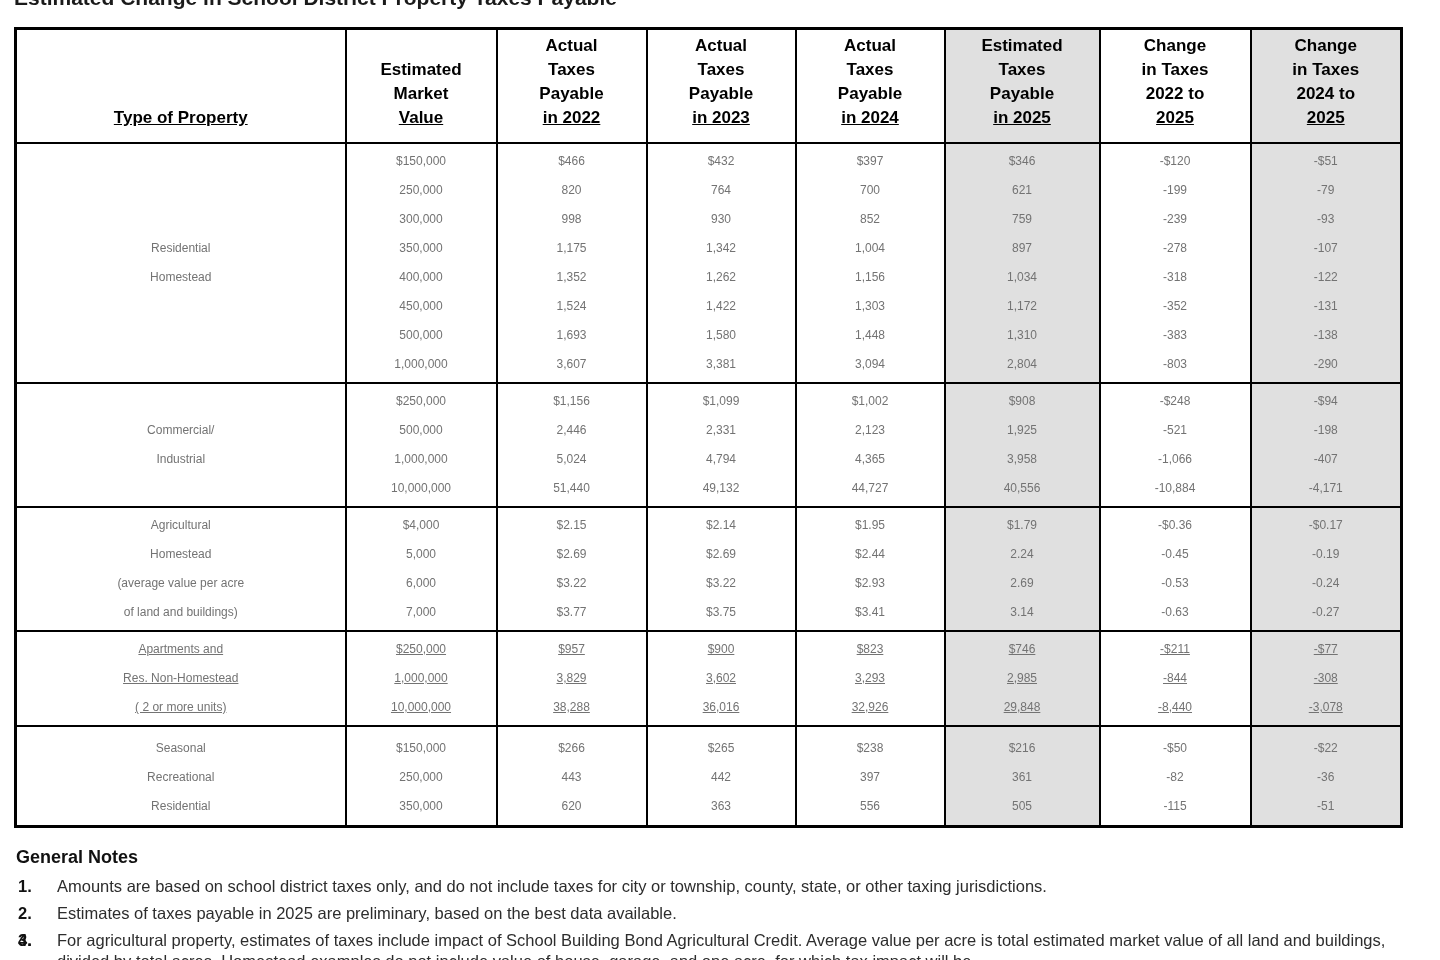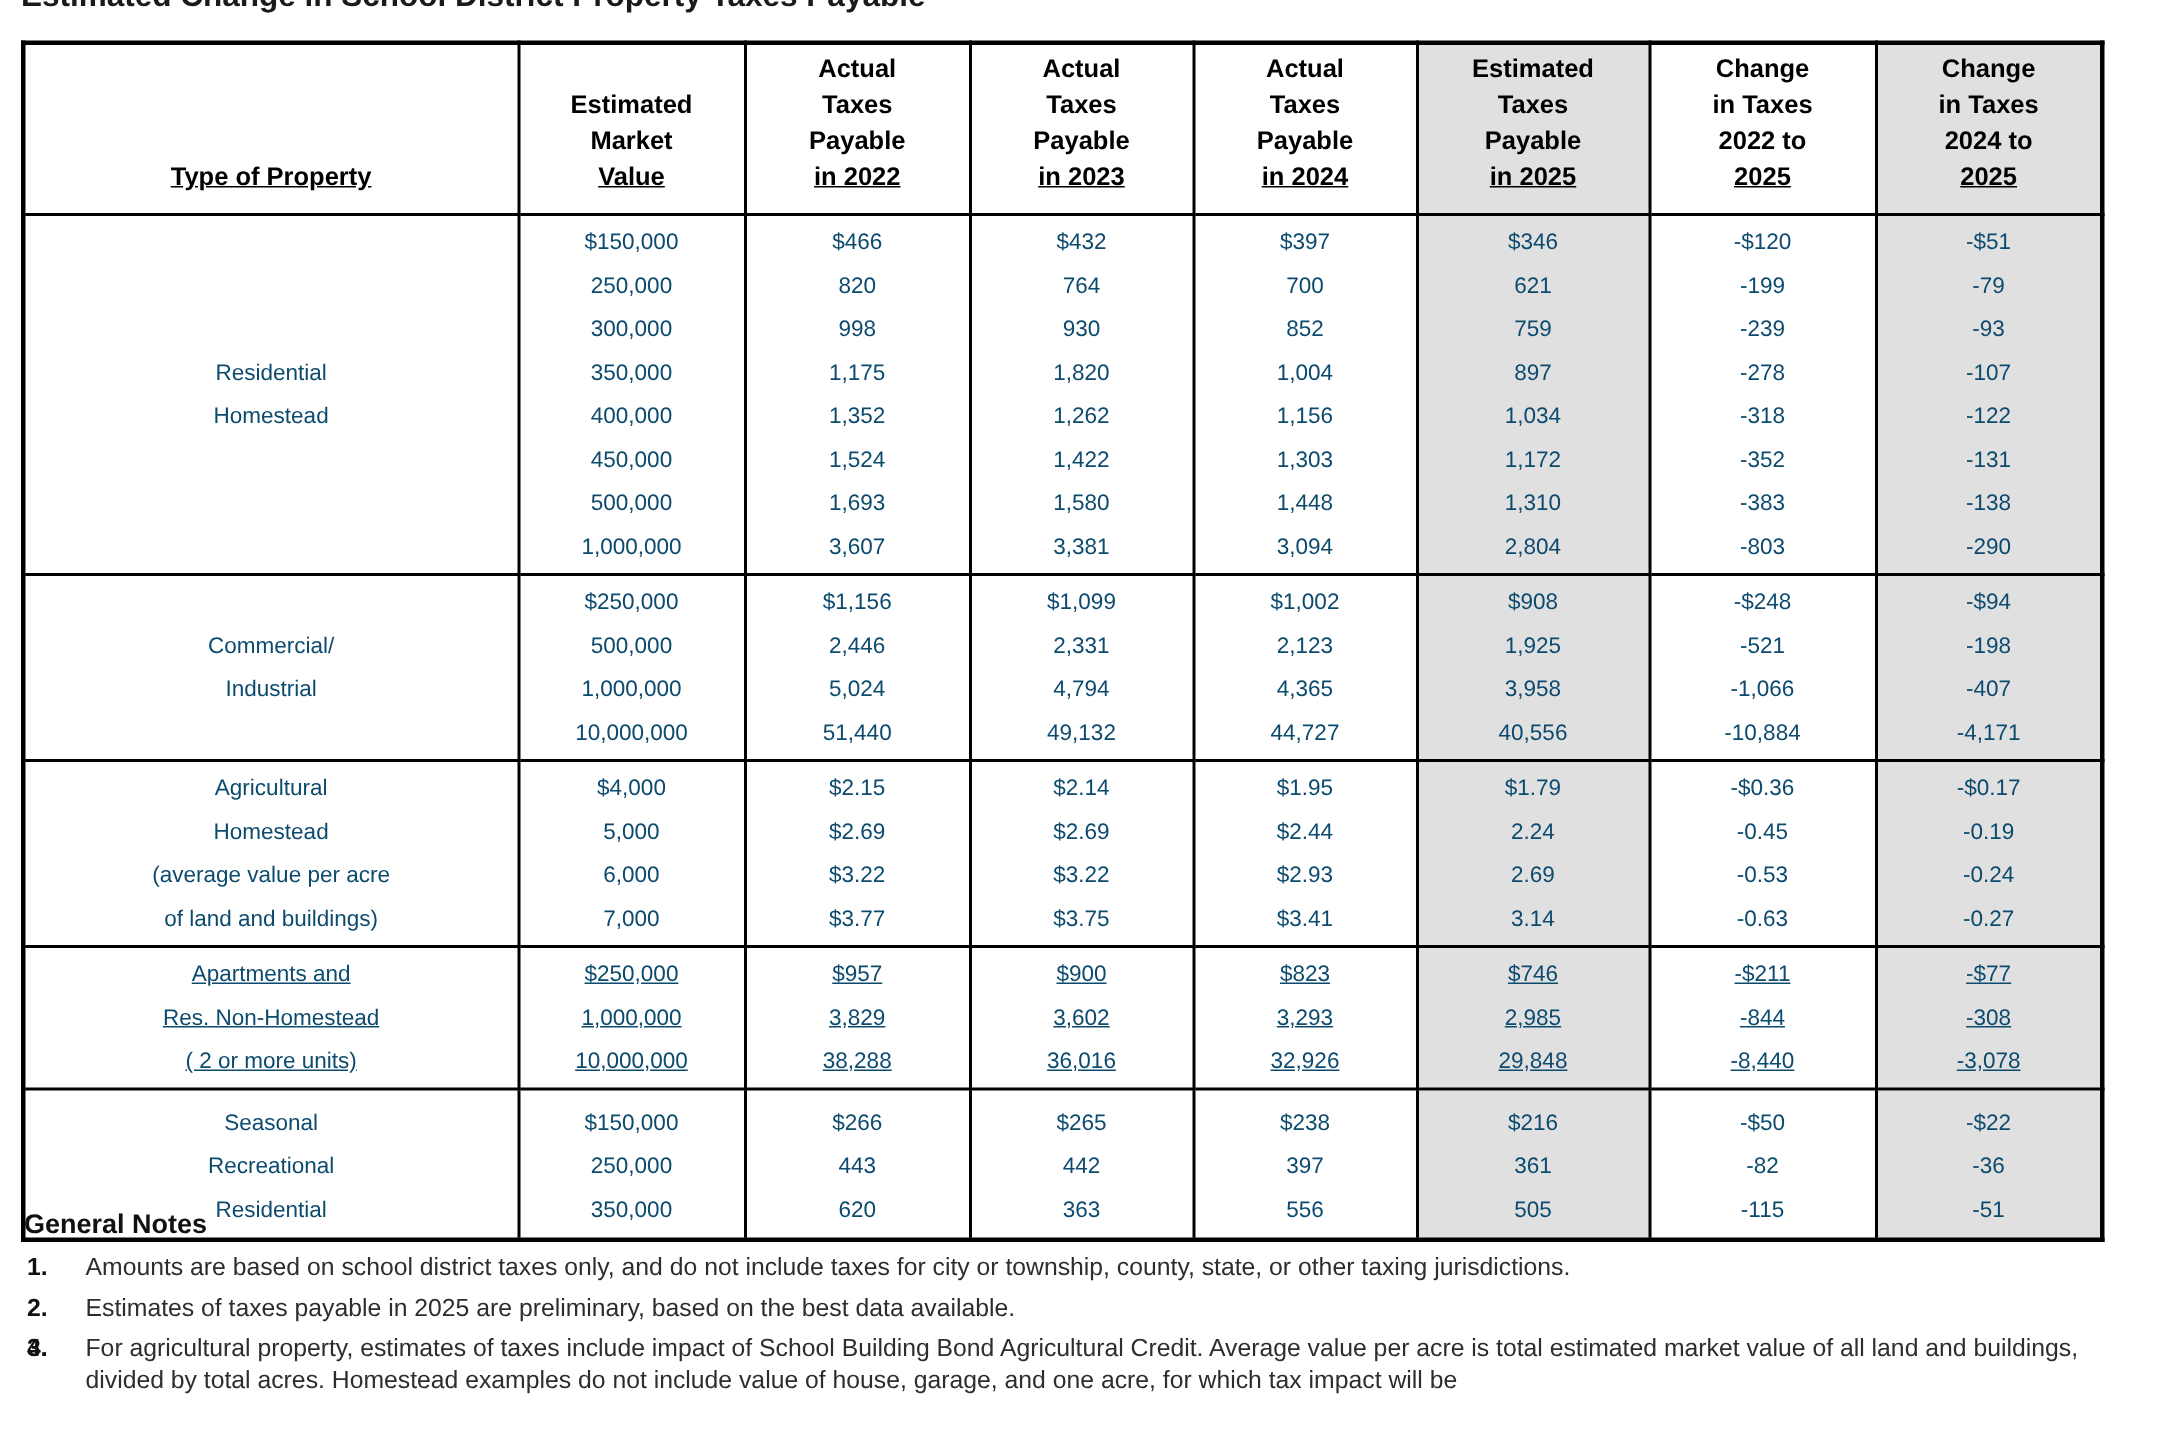--- a/index.html
+++ b/index.html
@@ -45,38 +45,38 @@
     padding-bottom: 12px;
     color: #000;
   }
   .tax-table th .hline { white-space: nowrap; }
   .tax-table th .hline.last { text-decoration: underline; }
   .shade { background: #e0e0e0; }
 
   .tax-table td {
     vertical-align: middle;
     text-align: center;
-    font-size: 15px;
-    color: #0c4a6e;
+    font-size: 12px;
+    color: #737373;
   }
   .cell-lines { padding: 3px 0; }
   .cell-lines .line { line-height: 29px; white-space: nowrap; }
   tr.sec-seasonal-recreational-residential .cell-lines { padding-bottom: 0; }
   tr.sec-residential-homestead td { height: 238px; }
   tr.sec-commercial-industrial td { height: 114px; }
   tr.sec-agricultural-homestead td { height: 115px; }
   tr.sec-apartments-res-non-homestead td { height: 90px; text-decoration: underline; }
   tr.sec-seasonal-recreational-residential td { height: 98px; }
 
   
   .notes {
     position: absolute; left: 16px; top: 806px; width: 1412px;
   }
   .notes-title {
-    font-weight: bold; font-size: 18px; color: #111; margin-bottom: 8px;
+    font-weight: bold; font-size: 18px; color: #111; margin-bottom: 8px; margin-top: 41px;
   }
   .note-item {
     position: relative;
     padding-left: 41px;
     font-size: 16.5px;
     line-height: 21px;
     color: #2d2d2d;
     margin-bottom: 6px;
     text-indent: 0;
   }
@@ -183,21 +183,21 @@
               <div class="line">1,524</div>
               <div class="line">1,693</div>
               <div class="line">3,607</div>
             </div>
           </td>
           <td>
             <div class="cell-lines">
               <div class="line">$432</div>
               <div class="line">764</div>
               <div class="line">930</div>
-              <div class="line">1,820</div>
+              <div class="line">1,342</div>
               <div class="line">1,262</div>
               <div class="line">1,422</div>
               <div class="line">1,580</div>
               <div class="line">3,381</div>
             </div>
           </td>
           <td>
             <div class="cell-lines">
               <div class="line">$397</div>
               <div class="line">700</div>

